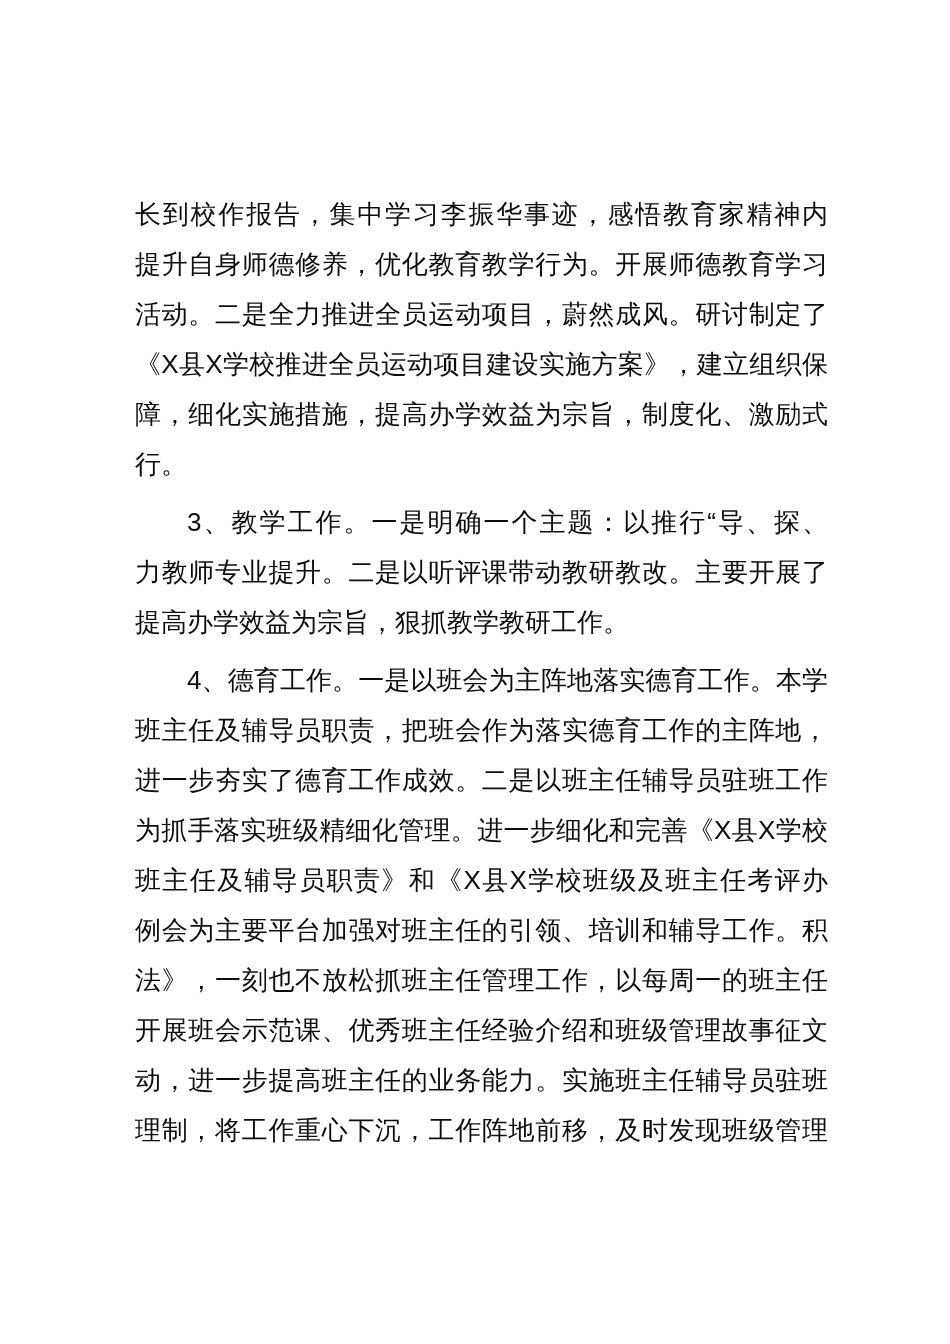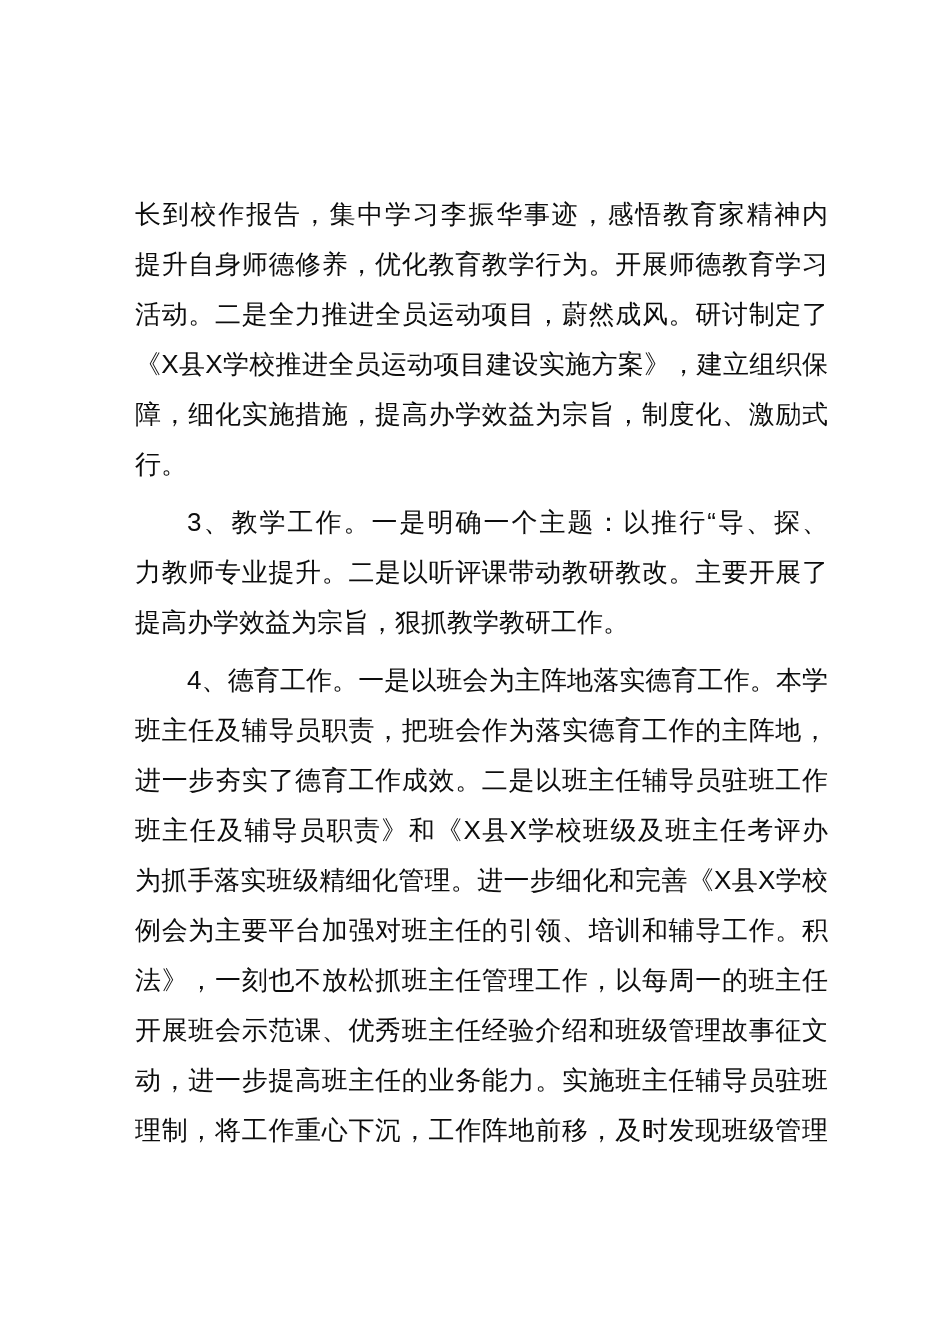--- a/index.html
+++ b/index.html
@@ -64,22 +64,22 @@
     <div class="paragraph">
       <div class="line indent">3、教学工作。一是明确一个主题：以推行“导、探、练、</div>
       <div class="line">力教师专业提升。二是以听评课带动教研教改。主要开展了以</div>
       <div class="line end">提高办学效益为宗旨，狠抓教学教研工作。</div>
     </div>
 
     <div class="paragraph">
       <div class="line indent">4、德育工作。一是以班会为主阵地落实德育工作。本学期</div>
       <div class="line">班主任及辅导员职责，把班会作为落实德育工作的主阵地，</div>
       <div class="line">进一步夯实了德育工作成效。二是以班主任辅导员驻班工作制</div>
+      <div class="line">为抓手落实班级精细化管理。进一步细化和完善《X县X学校</div>
       <div class="line">班主任及辅导员职责》和《X县X学校班级及班主任考评办</div>
-      <div class="line">为抓手落实班级精细化管理。进一步细化和完善《X县X学校</div>
       <div class="line">例会为主要平台加强对班主任的引领、培训和辅导工作。积极</div>
       <div class="line">法》，一刻也不放松抓班主任管理工作，以每周一的班主任周</div>
       <div class="line">开展班会示范课、优秀班主任经验介绍和班级管理故事征文活</div>
       <div class="line">动，进一步提高班主任的业务能力。实施班主任辅导员驻班管</div>
       <div class="line">理制，将工作重心下沉，工作阵地前移，及时发现班级管理中</div>
     </div>
 
   </div>
 </div>
 

